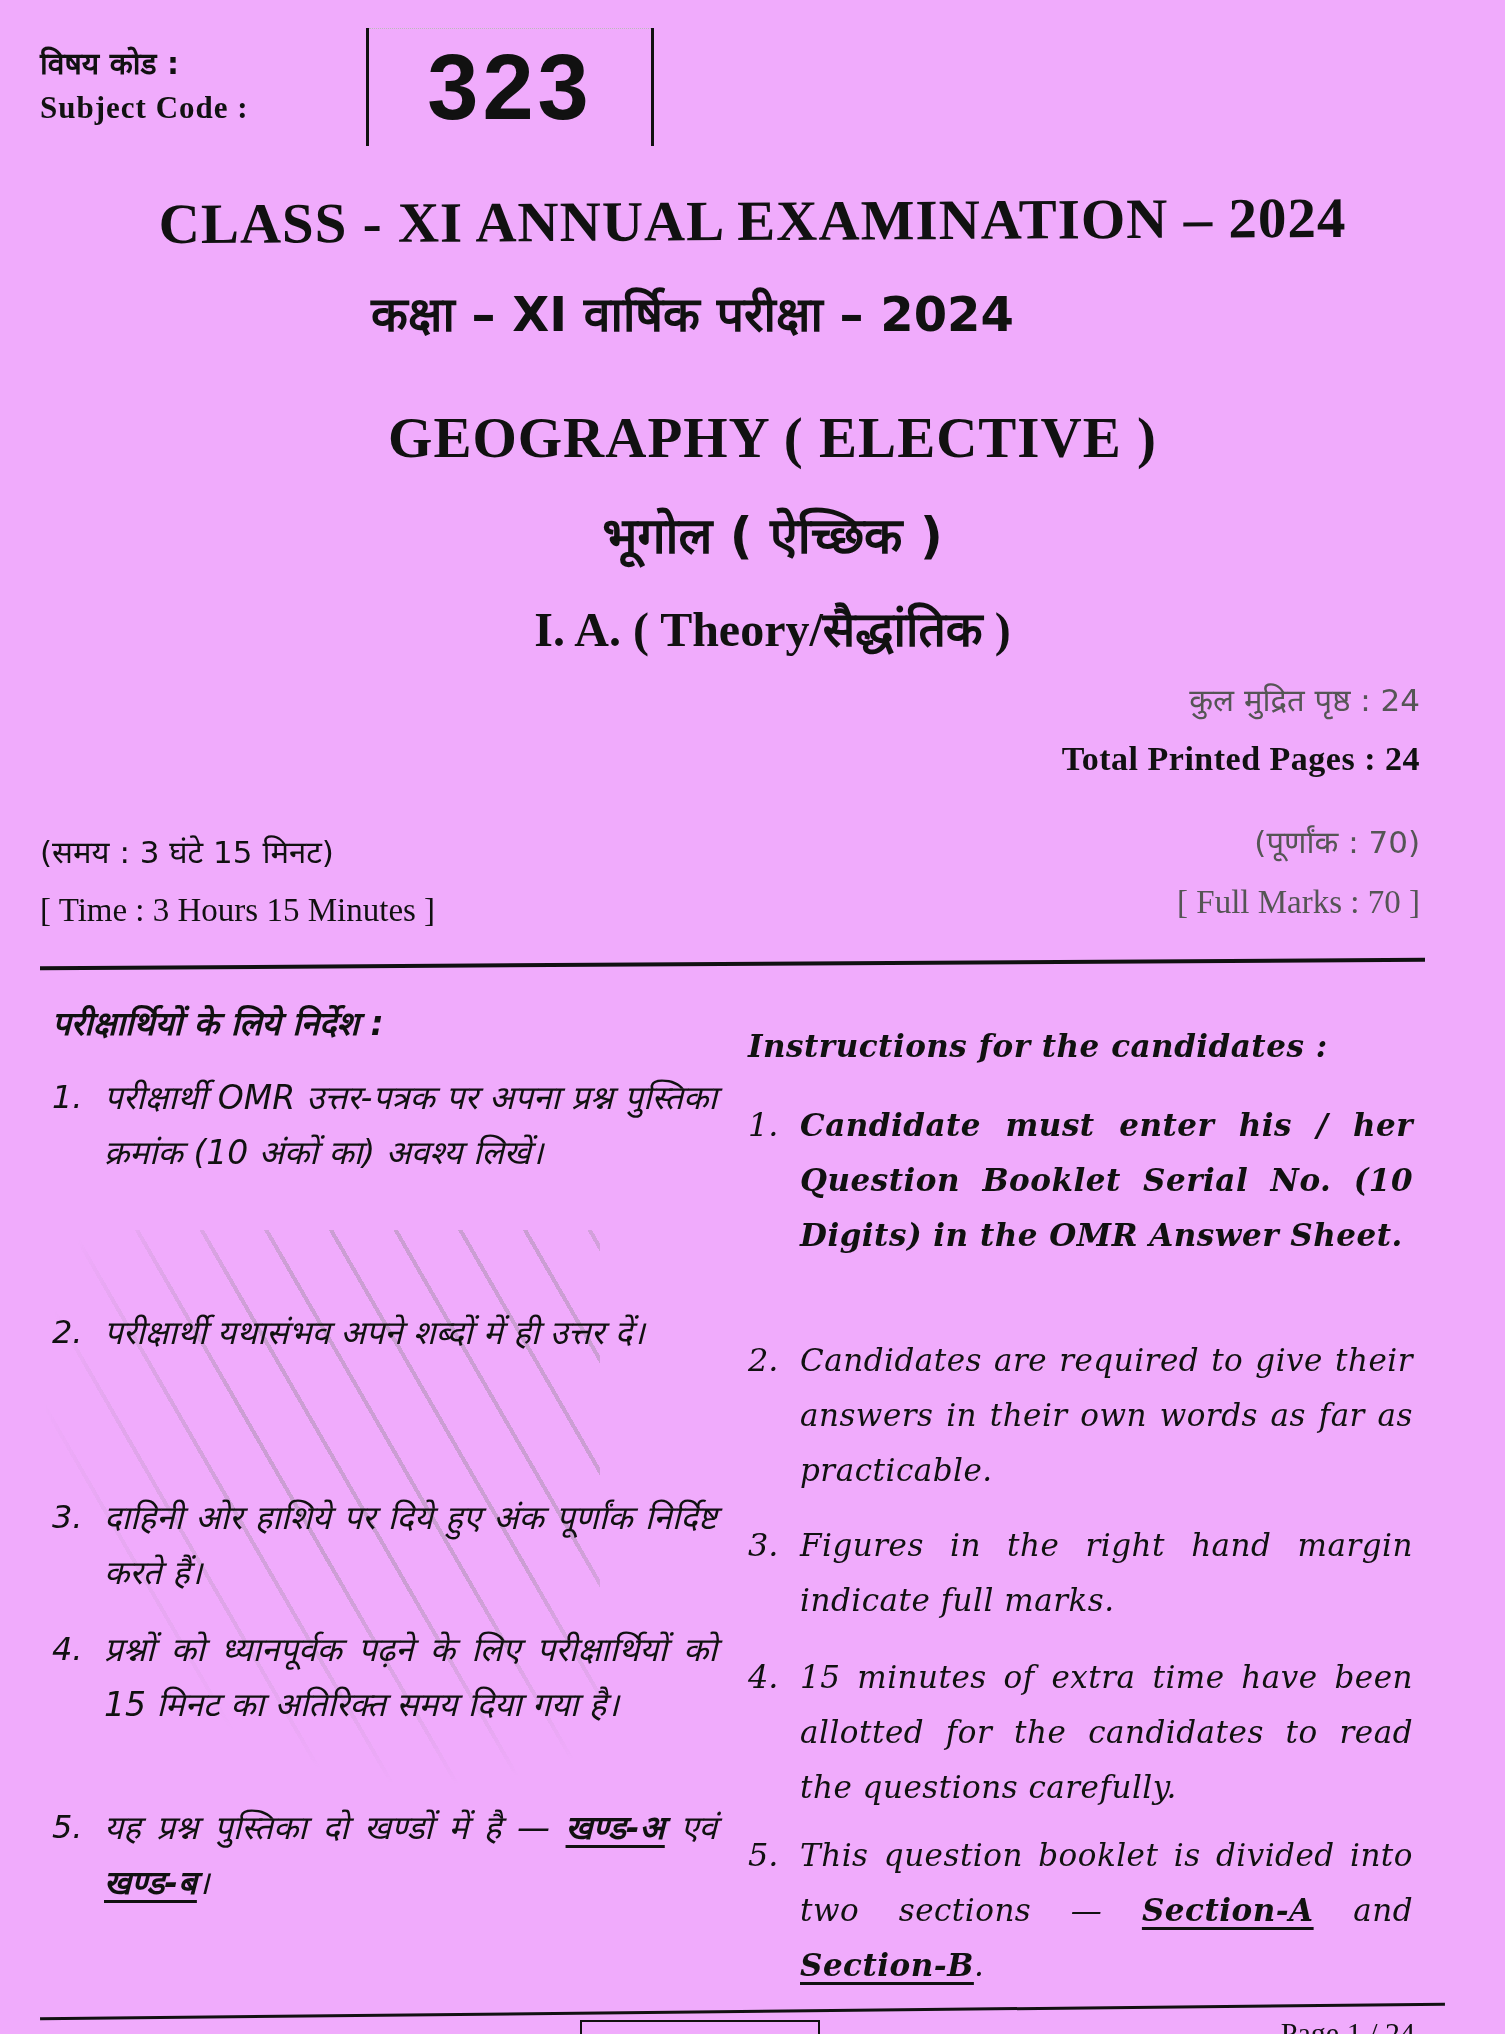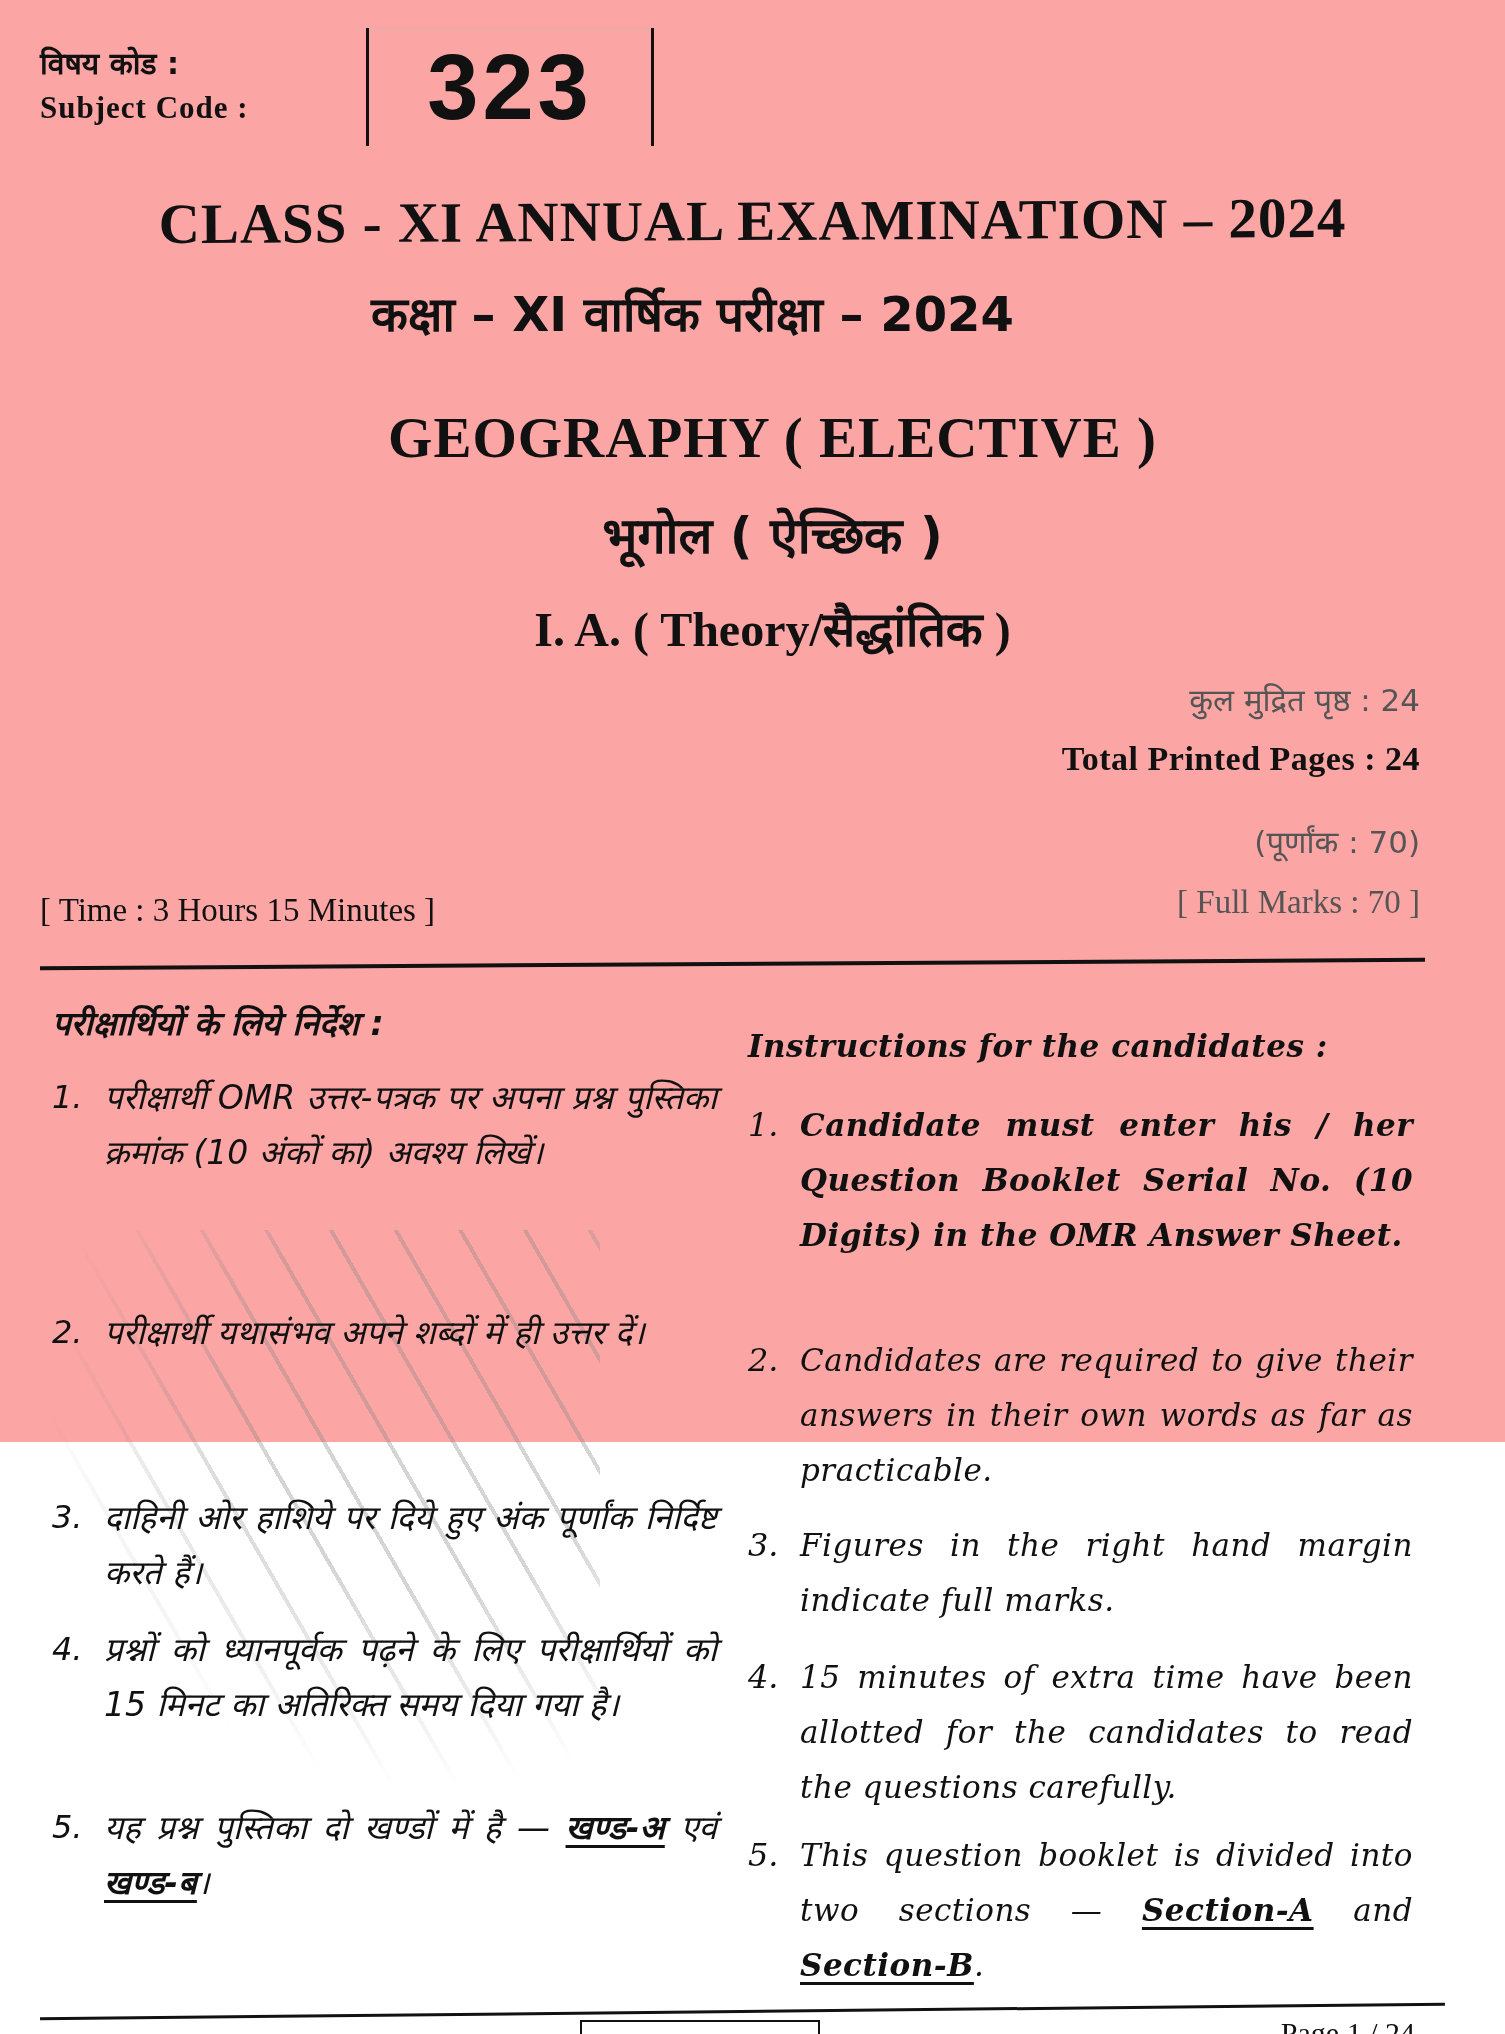--- a/index.html
+++ b/index.html
@@ -1,21 +1,21 @@
 <!DOCTYPE html>
 <html><head>
   <meta charset="utf-8">
   <style>
     * { box-sizing: border-box; margin: 0; padding: 0; }
     html, body {
       width: 1505px; height: 2034px; overflow: hidden;
       background: #ffffff; color: #111111;
       font-family: "DejaVu Serif", "Liberation Serif", serif;
     }
-    .page { position: relative; width: 1505px; height: 1442px; background: #fca5a5; }
+    .page { position: relative; width: 1505px; height: 2034px; background: #f0abfc; }
 
     
     .code-labels { position: absolute; left: 40px; top: 42px; }
     .code-label-hi { font-size: 30px; font-weight: bold; line-height: 44px; font-family: "DejaVu Sans", sans-serif; }
     .code-label-en { font-size: 31px; font-weight: bold; line-height: 44px; font-family: "Liberation Serif", serif; letter-spacing: 1px; }
     .code-box {
       position: absolute; left: 328px; top: 28px; width: 288px; height: 118px;
       border-left: 3px solid #111; border-right: 3px solid #111;
       display: flex; align-items: center; justify-content: center; margin-left: 38px;
     }
@@ -87,20 +87,21 @@
   <div class="code-box">
     <span class="code-num">323</span>
   </div>
 
   <div class="title-block t-exam-en">CLASS - XI ANNUAL EXAMINATION – 2024</div>
   <div class="title-block t-exam-hi">कक्षा – XI वार्षिक परीक्षा – 2024</div>
   <div class="title-block t-subj-en">GEOGRAPHY ( ELECTIVE )</div>
   <div class="title-block t-subj-hi">भूगोल ( ऐच्छिक )</div>
   <div class="title-block t-ia">I. A. ( Theory/सैद्धांतिक )</div>
 
+  <div class="meta left m-hi" style="top:830px;">(समय : 3 घंटे 15 मिनट)</div>
   <div class="meta left m-plain" style="top:892px;">[ Time : 3 Hours 15 Minutes ]</div>
 
   <div class="meta right m-hi m-faded" style="top:678px;">कुल मुद्रित पृष्ठ : 24</div>
   <div class="meta right m-bold" style="top:740px;">Total Printed Pages : 24</div>
   <div class="meta right m-hi m-faded" style="top:820px;">(पूर्णांक : 70)</div>
   <div class="meta right m-plain m-faded" style="top:884px;">[ Full Marks : 70 ]</div>
 
   <div class="divider" style="top:962px;"></div>
 
   <div class="watermark"></div>

